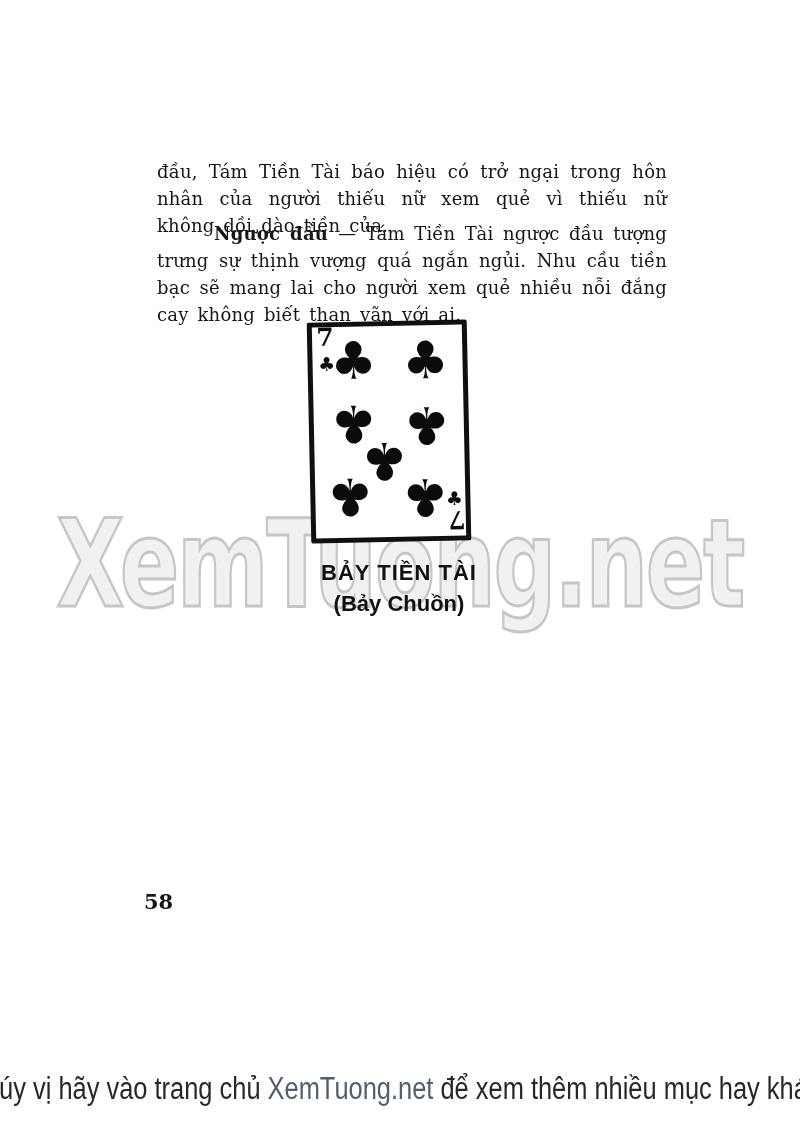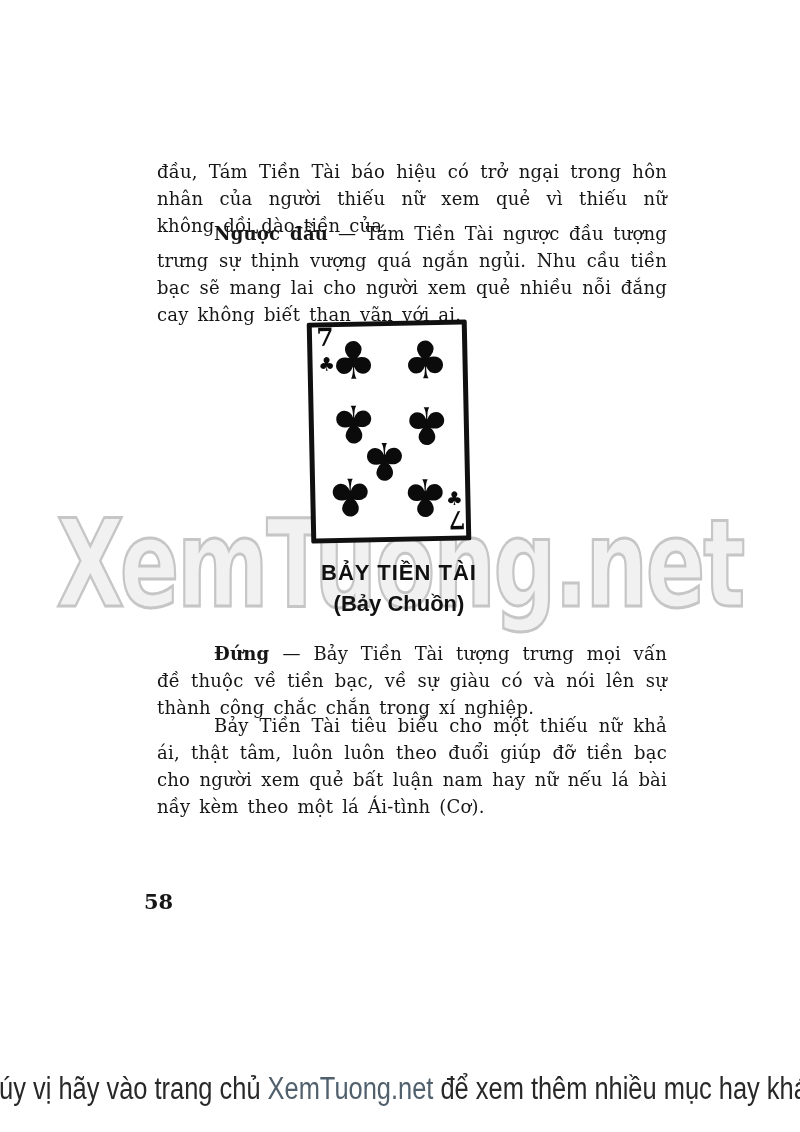--- a/index.html
+++ b/index.html
@@ -119,23 +119,21 @@
 
     <span class="corner suit c-suit-br">♣</span>
     <span class="corner rank rot c-rank-br">7</span>
   </div>
 
   <div class="heading">
     <div class="title">BẢY TIỀN TÀI</div>
     <div class="subtitle">(Bảy Chuồn)</div>
   </div>
 
-  <p class="para indent" id="p3"><b>Đứng </b><span>— Bảy Tiền Tài tượng trưng mọi vấn đề thuộc về tiền bạc, về sự giàu có và nói lên sự thành công chắc chắn trong xí nghiệp.</span></p>
 
-  <p class="para indent" id="p4"><b></b><span>Bảy Tiền Tài tiêu biểu cho một thiếu nữ khả ái, thật tâm, luôn luôn theo đuổi giúp đỡ tiền bạc cho người xem quẻ bất luận nam hay nữ nếu lá bài nầy kèm theo một lá Ái-tình (Cơ).</span></p>
 
 
   <div class="page-number">58</div>
 
   <div class="footer">
     <div class="line"><span>Qúy vị hãy vào trang chủ </span><span class="site-link">XemTuong.net</span><span> để xem thêm nhiều mục hay khác</span></div>
   </div>
 
 </div>
 

